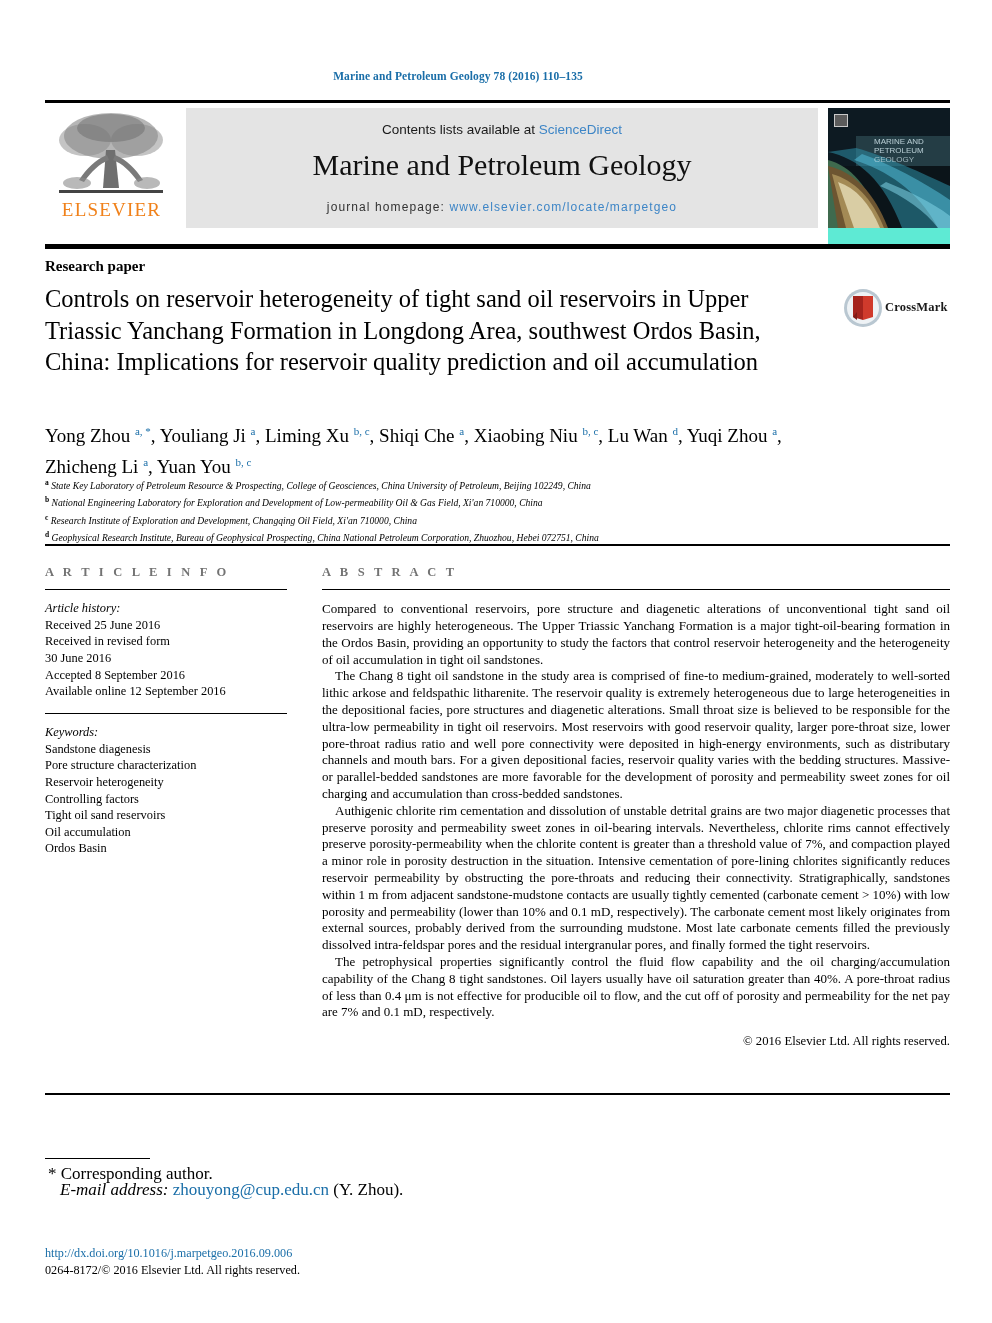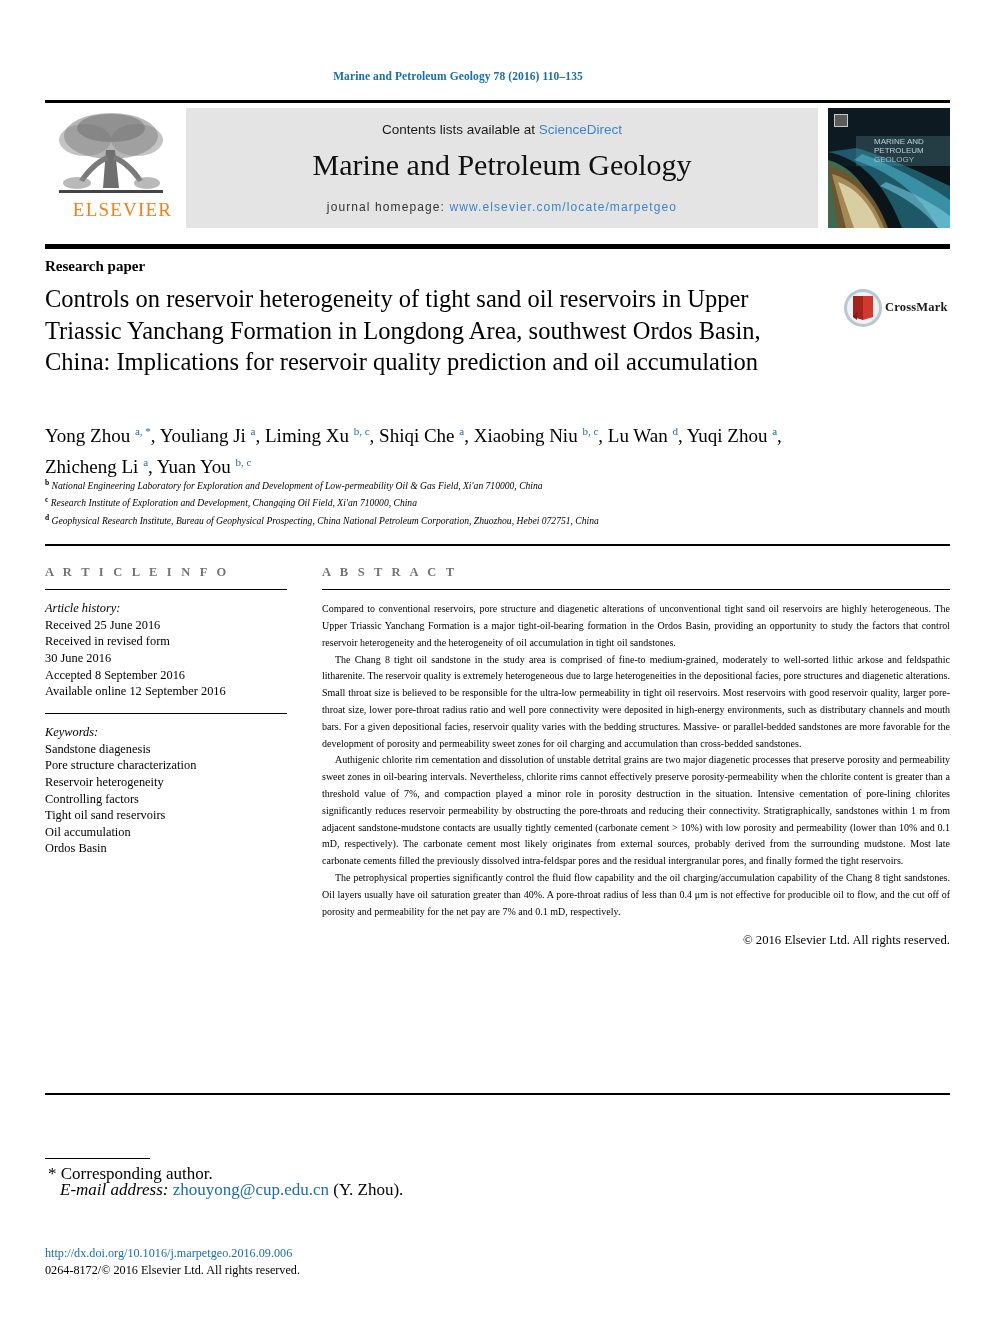--- a/index.html
+++ b/index.html
@@ -59,21 +59,21 @@
     width: 133px;
     height: 118px;
     background: #ffffff;
   }
   .tree-svg {
     position: absolute;
     left: 6px; top: 2px;
   }
   .elsevier-word {
     position: absolute;
-    left: 11px;
+    left: 0;
     bottom: 5px;
     width: 133px;
     text-align: center;
     font-family: "Liberation Serif", serif;
     font-size: 19px;
     letter-spacing: 1.2px;
     color: #f0811a;
   }
   .banner {
     position: absolute;
@@ -118,23 +118,23 @@
     color: #333333;
   }
   .homepage-line .url {
     color: #3d85c6;
   }
   .cover-thumb {
     position: absolute;
     left: 783px;
     top: 8px;
     width: 122px;
-    height: 120px;
+    height: 136px;
     overflow: hidden;
-    background: #a3a3a3;
+    background: #5eead4;
   }
 
   
   .rule-black {
     position: absolute;
     background: #000;
   }
 
   
   .article-type {
@@ -261,21 +261,21 @@
   .kw {
     margin-top: 10px;
     font-size: 12.4px;
     line-height: 16.6px;
     font-family: "Liberation Serif", serif;
   }
   .kw .lbl { font-style: italic; }
 
   .abs-body {
     margin-top: 11px;
-    font-size: 10px;
+    font-size: 13px;
     line-height: 16.8px;
     text-align: justify;
     font-family: "Liberation Serif", serif;
   }
   .abs-body p {
     margin: 0;
     text-indent: 13px;
   }
   .abs-body p.first { text-indent: 0; }
   .abs-copy {
@@ -403,20 +403,21 @@
       <path d="M10 8 L20 8 L20 32 L10 29 Z" fill="#a5231d"></path>
       <path d="M20 8 L30 8 L30 29 L20 32 Z" fill="#d03a2c"></path>
       <path d="M10 29 L14 24 L14 32 Z" fill="#7f1a15"></path>
     </svg>
     <div class="crossmark-label">CrossMark</div>
   </div>
 
   <div class="authors"><span>Yong Zhou </span><sup>a, *</sup><span>, </span><span>Youliang Ji </span><sup>a</sup><span>, </span><span>Liming Xu </span><sup>b, c</sup><span>, </span><span>Shiqi Che </span><sup>a</sup><span>, </span><span>Xiaobing Niu </span><sup>b, c</sup><span>, </span><span>Lu Wan </span><sup>d</sup><span>, </span><span>Yuqi Zhou </span><sup>a</sup><span>, </span><span>Zhicheng Li </span><sup>a</sup><span>, </span><span>Yuan You </span><sup>b, c</sup></div>
 
   <div class="affils">
+      <div><span class="mark">a</span><span> State Key Laboratory of Petroleum Resource &amp; Prospecting, College of Geosciences, China University of Petroleum, Beijing 102249, China</span></div>
       <div><span class="mark">b</span><span> National Engineering Laboratory for Exploration and Development of Low-permeability Oil &amp; Gas Field, Xi'an 710000, China</span></div>
       <div><span class="mark">c</span><span> Research Institute of Exploration and Development, Changqing Oil Field, Xi'an 710000, China</span></div>
       <div><span class="mark">d</span><span> Geophysical Research Institute, Bureau of Geophysical Prospecting, China National Petroleum Corporation, Zhuozhou, Hebei 072751, China</span></div>
     </div>
 
   <div class="block-rule-top"></div>
 
   <div class="col-info">
     <div class="sec-head">A R T I C L E   I N F O</div>
     <div class="sec-rule"></div>

